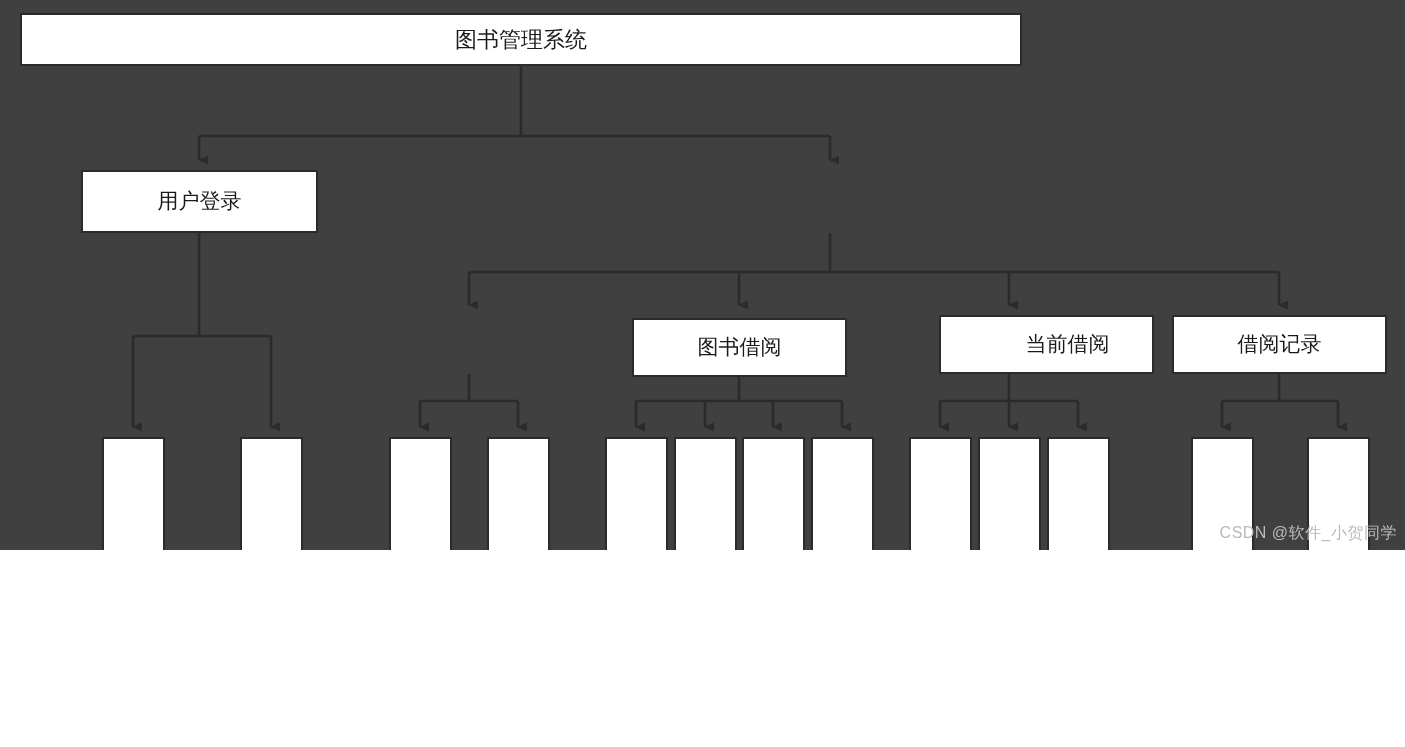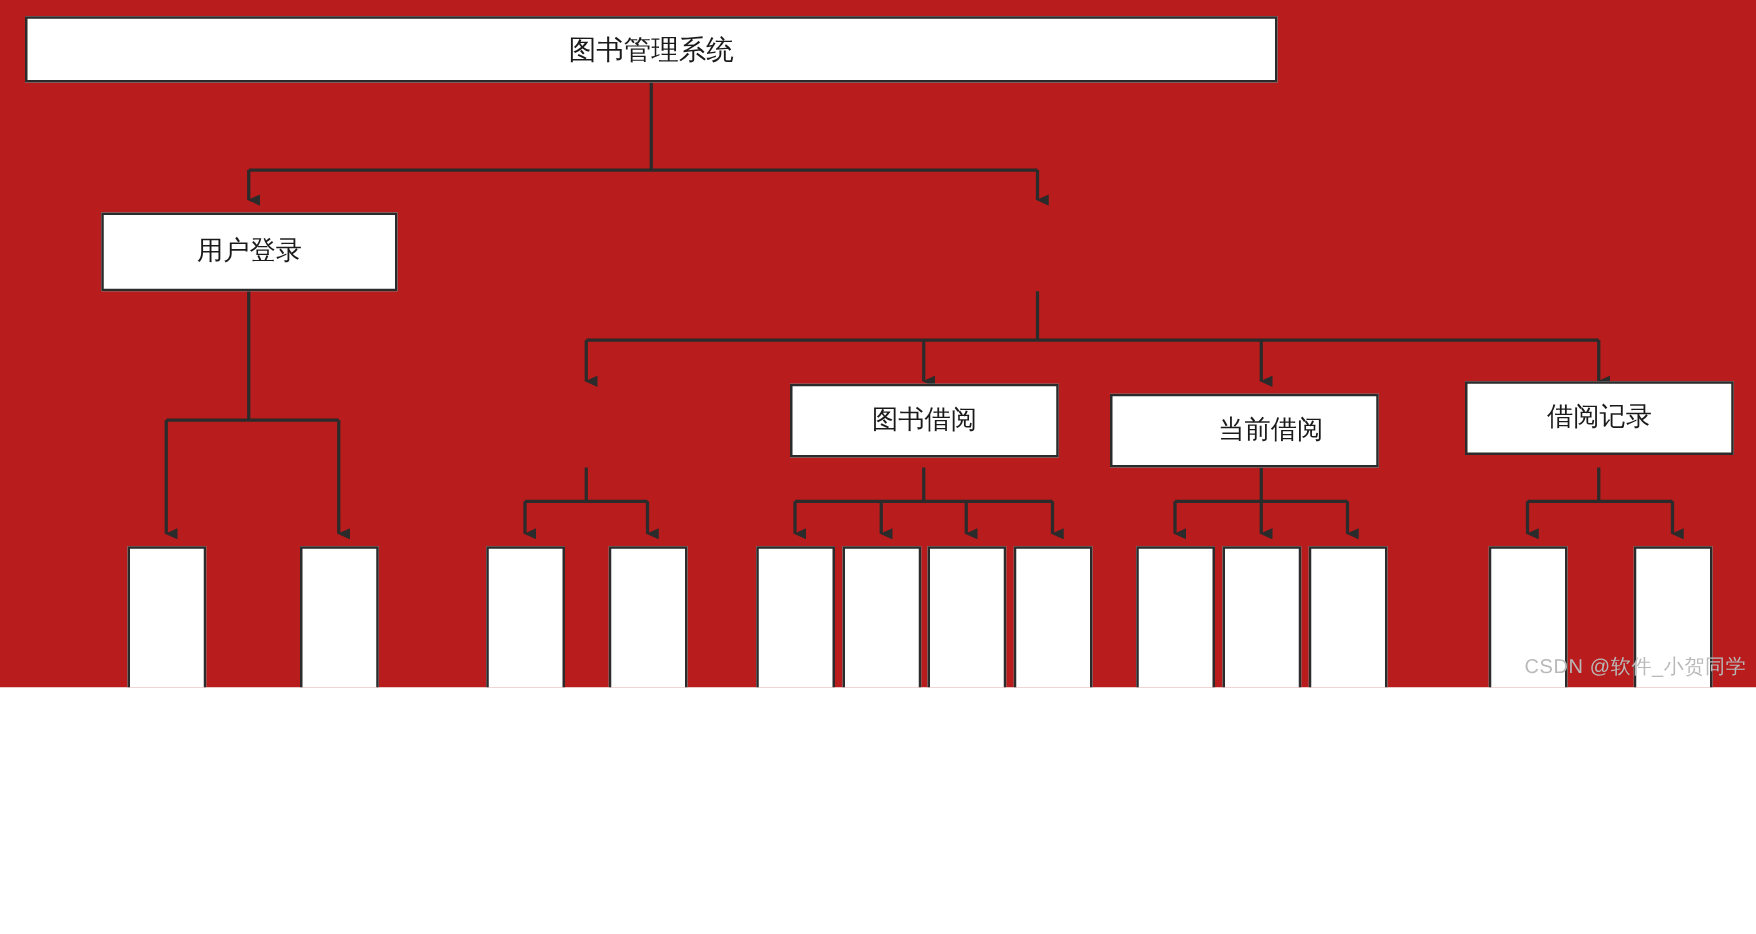--- a/index.html
+++ b/index.html
@@ -8,21 +8,21 @@
     padding: 0;
     background: #ffffff;
   }
   body {
     font-family: "Liberation Sans", "DejaVu Sans", sans-serif;
   }
   #diagram-canvas {
     position: relative;
     width: 1405px;
     height: 550px;
-    background: #b91c1c;
+    background: #404040;
     overflow: hidden;
   }
   
   #connector-layer {
     position: absolute;
     left: 0;
     top: 0;
     width: 1405px;
     height: 747px;
     pointer-events: none;
@@ -133,27 +133,27 @@
   </svg>
 
   <div class="node horizontal root" style="left:20px; top:13px; width:1002px; height:53px;">
     <span class="node-label">图书管理系统</span>
   </div>
 
   <div class="node horizontal" style="left:81px; top:170px; width:237px; height:63px;">
     <span class="node-label">用户登录</span>
   </div>
 
-  <div class="node horizontal" style="left:632px; top:307px; width:215px; height:59px;">
+  <div class="node horizontal" style="left:632px; top:318px; width:215px; height:59px;">
     <span class="node-label">图书借阅</span>
   </div>
-  <div class="node horizontal" style="left:888px; top:315px; width:215px; height:59px;padding-left:42px;">
+  <div class="node horizontal" style="left:939px; top:315px; width:215px; height:59px;padding-left:42px;">
     <span class="node-label">当前借阅</span>
   </div>
-  <div class="node horizontal" style="left:1172px; top:305px; width:215px; height:59px;align-items:center;">
+  <div class="node horizontal" style="left:1172px; top:315px; width:215px; height:59px;align-items:center;">
     <span class="node-label">借阅记录</span>
   </div>
 
   <div class="node vertical" style="left:102px; top:437px; width:63px; height:297px;">
     <span class="node-label">用户登录</span>
   </div>
   <div class="node vertical" style="left:240px; top:437px; width:63px; height:297px;">
     <span class="node-label">注销登录</span>
   </div>
 

